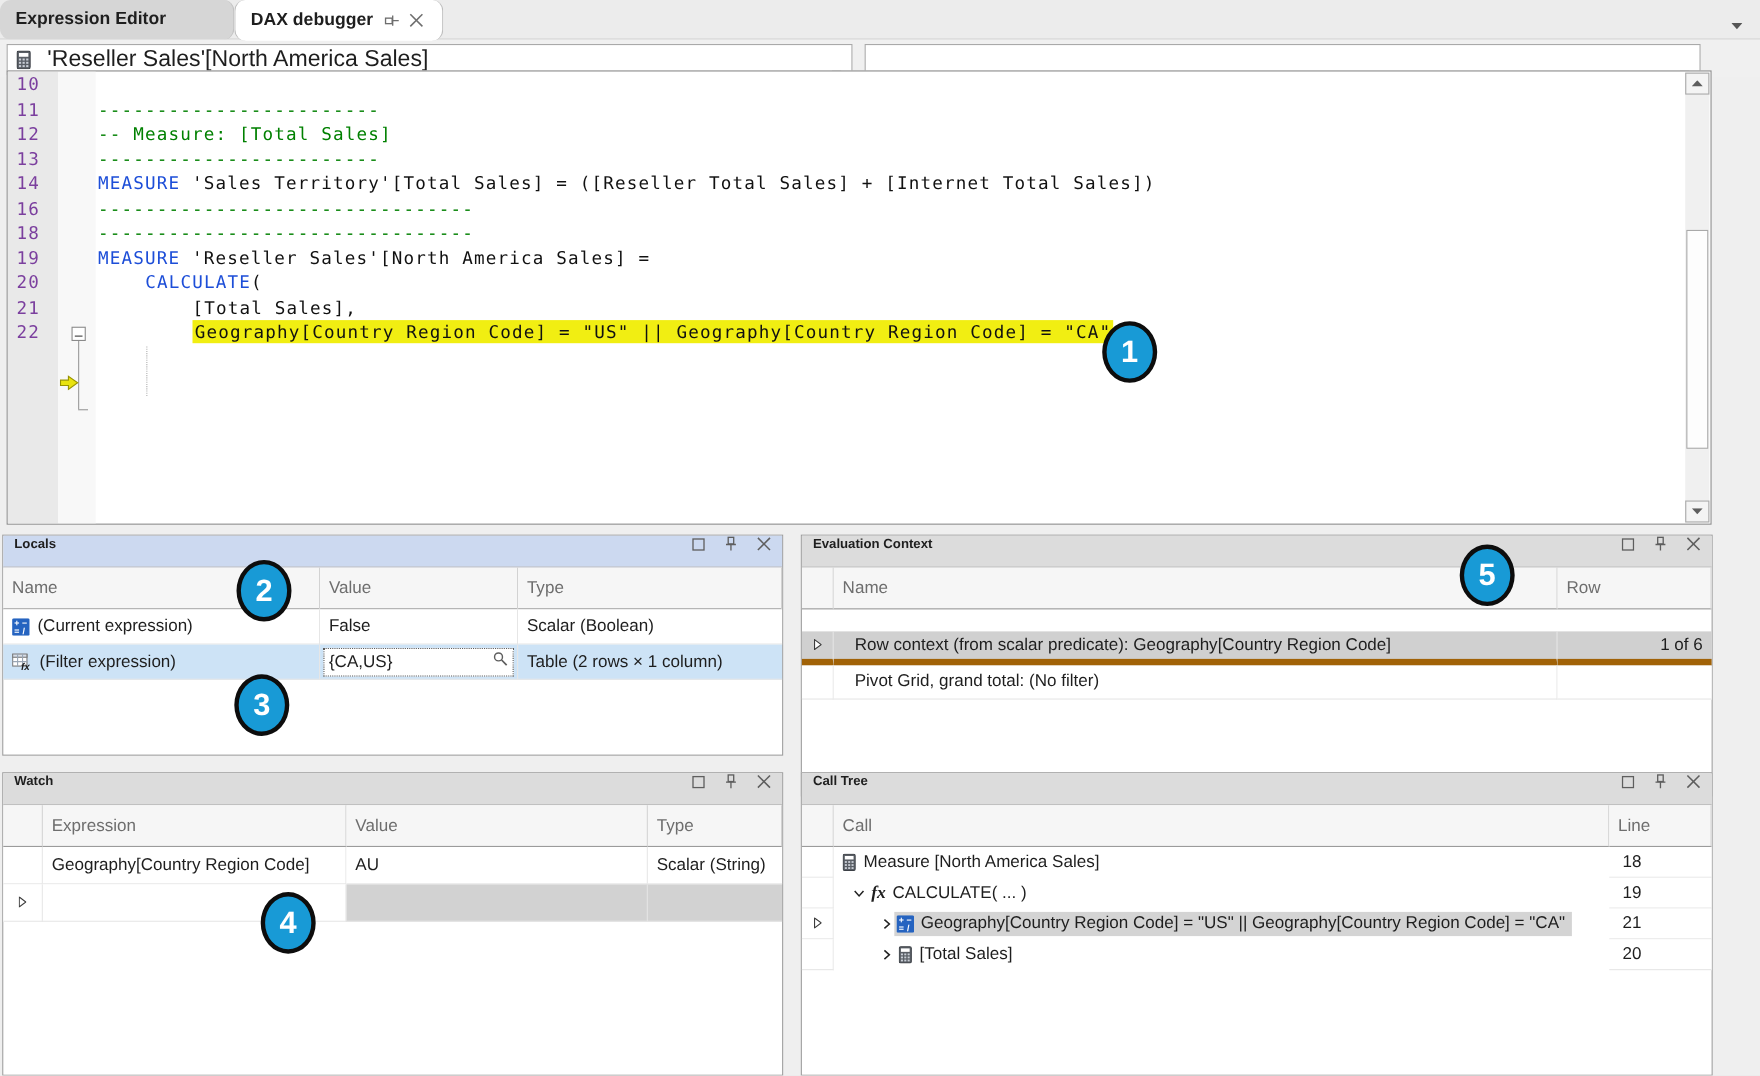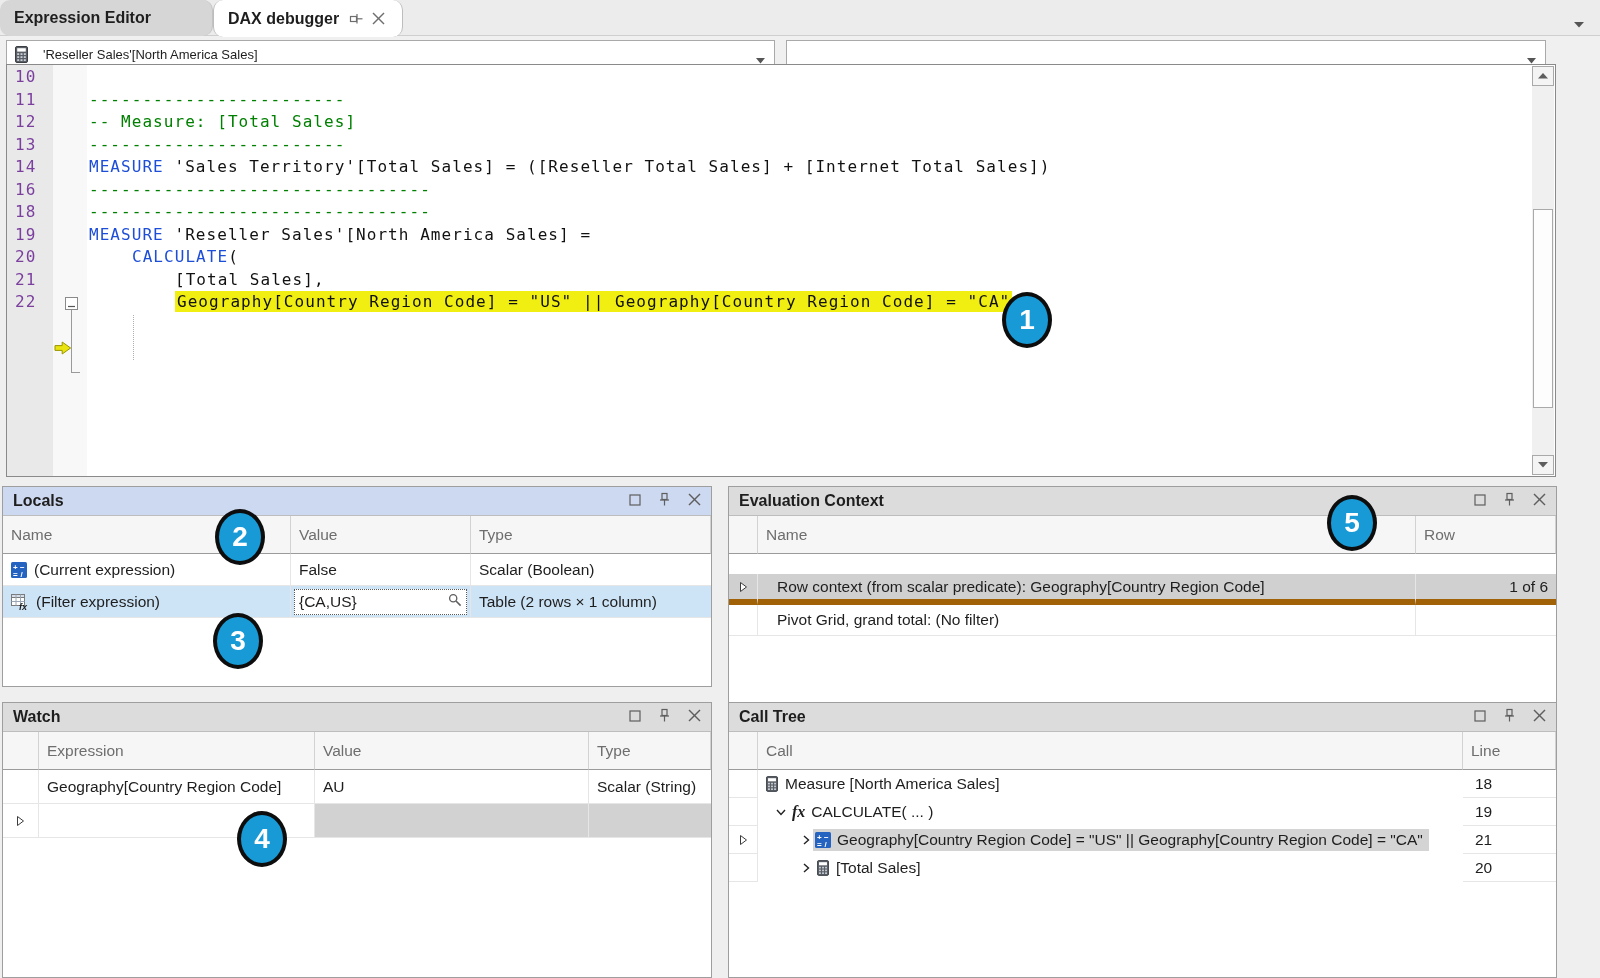--- a/index.html
+++ b/index.html
@@ -14,21 +14,21 @@
   .tab { position:absolute; top:0; height:36px; display:flex; align-items:center;
     font-size:16px; font-weight:bold; padding:0 14px;border-radius:10px; }
   .tab.inactive { left:0; width:213px; background:#d6d6d6; border-right:1px solid #c2c2c2; cursor:default; }
   .tab.active { left:213px; width:190px; height:37px; background:#ffffff; z-index:2;
     border-left:1px solid #bdbdbd; border-right:1px solid #bdbdbd; }
   .tab .ticons { display:flex; align-items:center; gap:8px; margin-left:10px; }
   .tabbar-caret { position:absolute; right:16px; top:14px; }
   
   .toolbar { position:absolute; left:0; top:36px; width:1600px; height:34px; background:#f0f0f0; }
   .combo { position:absolute; top:4px; height:28px; background:#ffffff; border:1px solid #a9a9a9;
-    display:flex; align-items:center; font-size:13px; }
+    display:flex; align-items:center; font-size:21px; }
   .combo1 { left:6px;  width:769px; padding-left:8px; }
   .combo2 { left:786px; width:760px; }
   .combo .ctext { margin-left:8px; white-space:pre; }
   .combo .caret { position:absolute; right:9px; top:11px; }
   
   .editor { position:absolute; left:6px; top:64px; width:1550px; height:413px;
     background:#ffffff; border:1px solid #8a8a8a; overflow:hidden; }
   .gutter-bg { position:absolute; left:0; top:0; width:46px; height:100%; background:#e9e9e9; }
   .fold-bg   { position:absolute; left:46px; top:0; width:34px; height:100%; background:#f8f8f8; }
   .codelines { position:absolute; left:0; top:1px; width:100%; }
@@ -53,22 +53,22 @@
     border:1px solid #a9a9a9; display:flex; align-items:center; justify-content:center; }
   .vsb-up { top:0; } .vsb-dn { bottom:0; }
   .vsb-thumb { position:absolute; left:1px; top:143px; width:20px; height:199px;
     background:#fdfdfd; border:1px solid #a9a9a9; }
   
   .panel { position:absolute; background:#ffffff; border:1px solid #9e9e9e; }
   .p-locals { left:2px;   top:486px; width:710px; height:201px; }
   .p-evalctx{ left:728px; top:486px; width:829px; height:238px; }
   .p-watch  { left:2px;   top:702px; width:710px; height:276px; }
   .p-calltree{ left:728px; top:702px; width:829px; height:276px; }
-  .ptitle { height:29px; display:flex; align-items:center; padding:0 10px;
-    font-size:16px; font-weight:bold; border-bottom:1px solid #bdbdbd; }
+  .ptitle { height:29px; display:flex; align-items:flex-start; padding:0 10px;
+    font-size:12px; font-weight:bold; border-bottom:1px solid #bdbdbd; }
   .ptitle-gray { background:#dcdcdc; }
   .ptitle-blue { background:#ccd9f0; }
   .ptitle .spacer { flex:1; }
   .ptitle .picons { display:flex; align-items:center; gap:17px; }
   .grid { display:grid; }
   .g-locals  { grid-template-columns:288px 180px 1fr; }
   .g-evalctx { grid-template-columns:29px 658px 1fr; }
   .g-watch   { grid-template-columns:36px 276px 274px 1fr; }
   .g-calltree{ grid-template-columns:29px 705px 1fr; }
   .hcell { height:38px; display:flex; align-items:center; padding:0 8px;

